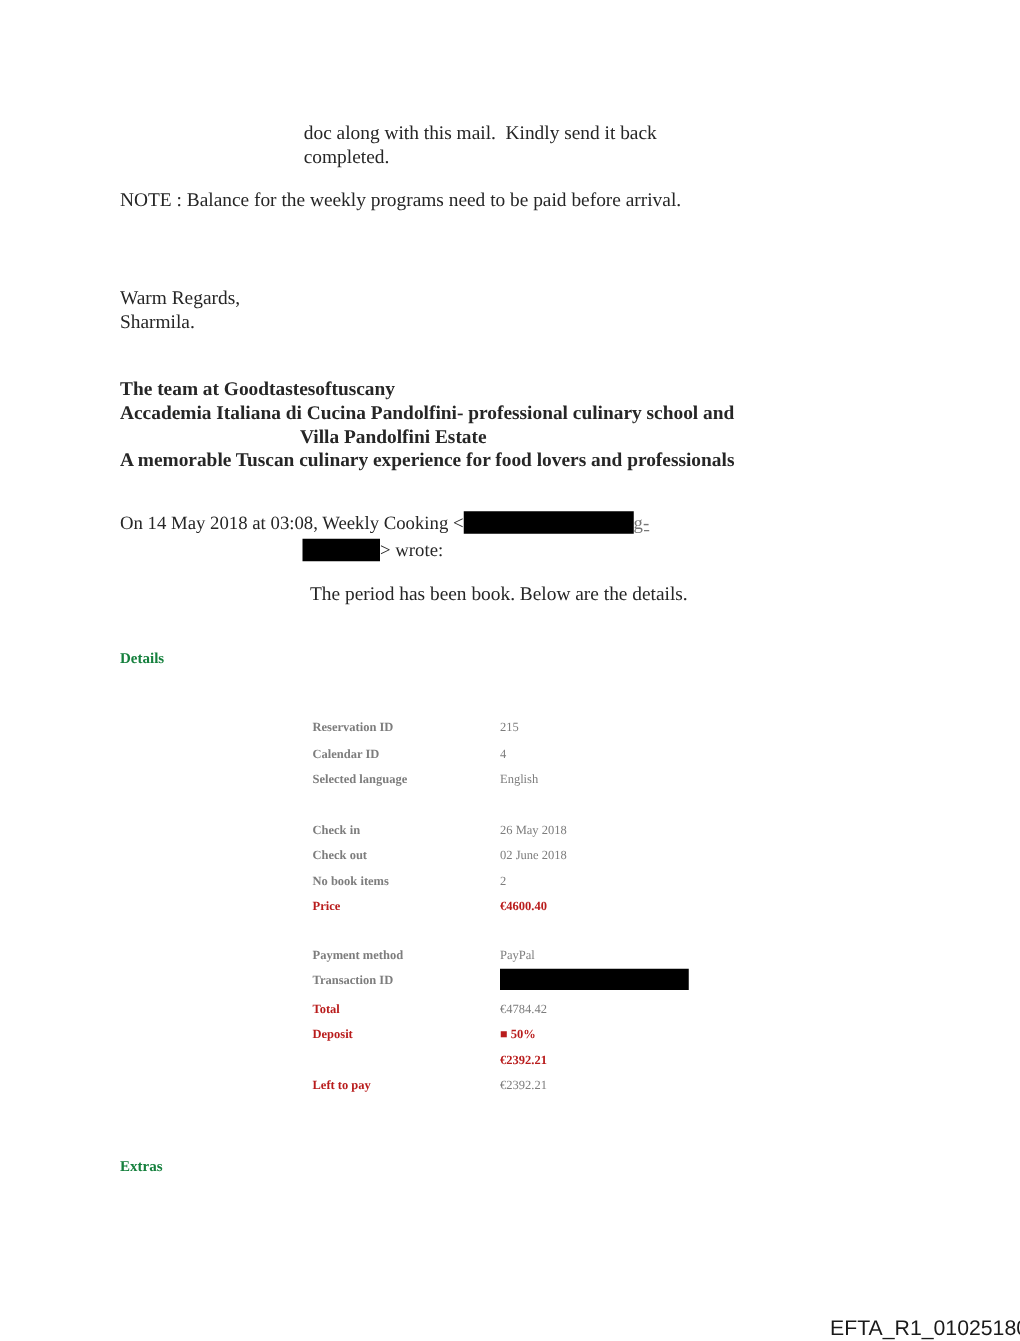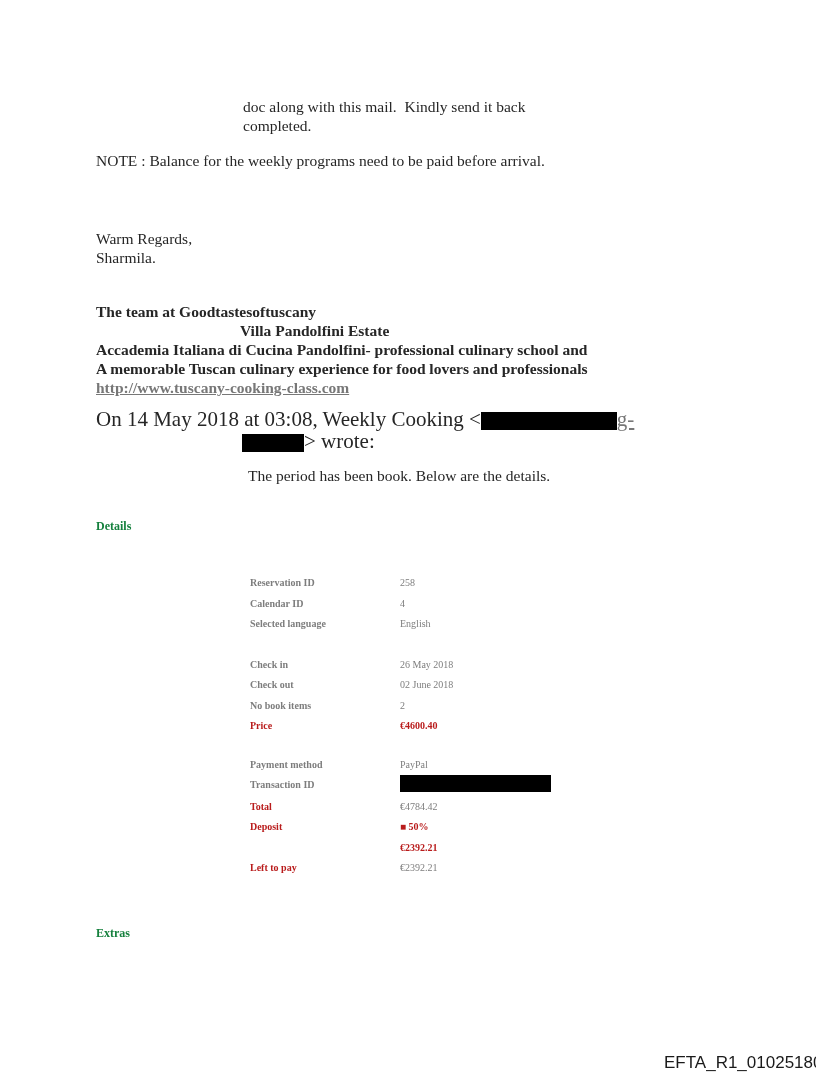--- a/index.html
+++ b/index.html
@@ -16,21 +16,21 @@
   .line { white-space: pre-wrap; }
   .fs { font-size: 15.5px; line-height: 19px; }
 
   .intro        { left: 243px; top: 97px; }
   .note         { left: 96px;  top: 151px; }
   .signoff      { left: 96px;  top: 189px; margin-top: 40px; }
   .signature    { left: 96px;  top: 302px; font-weight: bold; }
   .sig-indent   { margin-left: 144px; }
   .weblink      { color: #777777; text-decoration: underline; cursor: pointer; }
 
-  .quote-header { left: 96px; top: 409px; line-height: 21.5px; font-size: 21px; }
+  .quote-header { left: 96px; top: 409px; line-height: 21.5px; font-size: 15px; }
   .qh-line2     { margin-left: 146px; }
   .redaction    { display: inline-block; background: #000000; vertical-align: -4px; }
   .red-1        { width: 136px; height: 18px; }
   .red-2        { width: 62px;  height: 18px; }
   .email-tail   { color: #777777; text-decoration: underline; }
 
   .quote-intro  { left: 248px; top: 466px; }
 
   .heading      { font-weight: bold; font-size: 12px; color: #15803d; line-height: 19px; }
   .details-heading { left: 96px; top: 517px; }
@@ -65,39 +65,38 @@
 
   <div class="abs note fs line">NOTE : Balance for the weekly programs need to be paid before arrival.</div>
 
   <div class="abs signoff fs">
     <div class="line">Warm Regards,</div>
     <div class="line">Sharmila.</div>
   </div>
 
   <div class="abs signature fs">
     <div class="line">The team at Goodtastesoftuscany</div>
+    <div class="line">Accademia Italiana di Cucina Pandolfini- professional culinary school and</div>
     <div class="line sig-indent">Villa Pandolfini Estate</div>
-    <div class="line">Accademia Italiana di Cucina Pandolfini- professional culinary school and</div>
     <div class="line">A memorable Tuscan culinary experience for food lovers and professionals</div>
-    <div class="line"><span class="weblink">http://www.tuscany-cooking-class.com</span></div>
   </div>
 
   <div class="abs quote-header">
     <div class="line"><span>On 14 May 2018 at 03:08, Weekly Cooking &lt;</span><span class="redaction red-1"></span><span class="email-tail">g-</span></div>
     <div class="line qh-line2"><span class="redaction red-2"></span><span>&gt; wrote:</span></div>
   </div>
 
   <div class="abs quote-intro fs line">The period has been book. Below are the details.</div>
 
   <div class="abs details-heading heading">Details</div>
 
   <div class="abs details-table">
     <div class="trow">
       <span class="tlabel muted">Reservation ID</span>
-      <span class="tvalue muted">258</span>
+      <span class="tvalue muted">215</span>
     </div>
     <div class="trow">
       <span class="tlabel muted">Calendar ID</span>
       <span class="tvalue muted">4</span>
     </div>
     <div class="trow">
       <span class="tlabel muted">Selected language</span>
       <span class="tvalue muted">English</span>
     </div>
 

